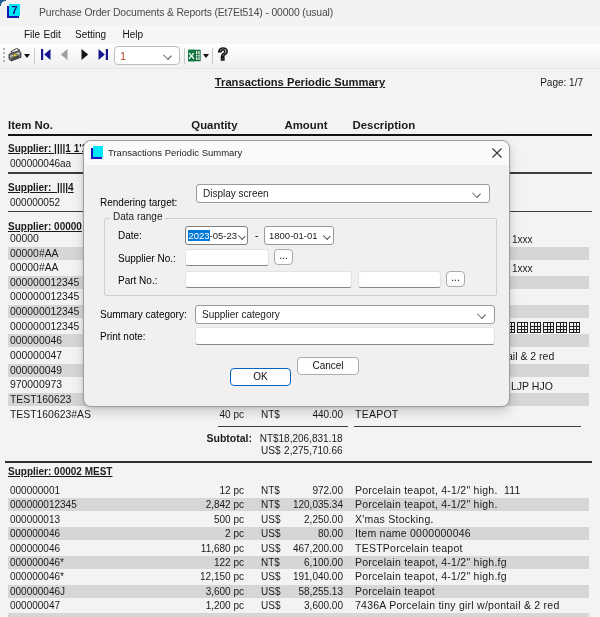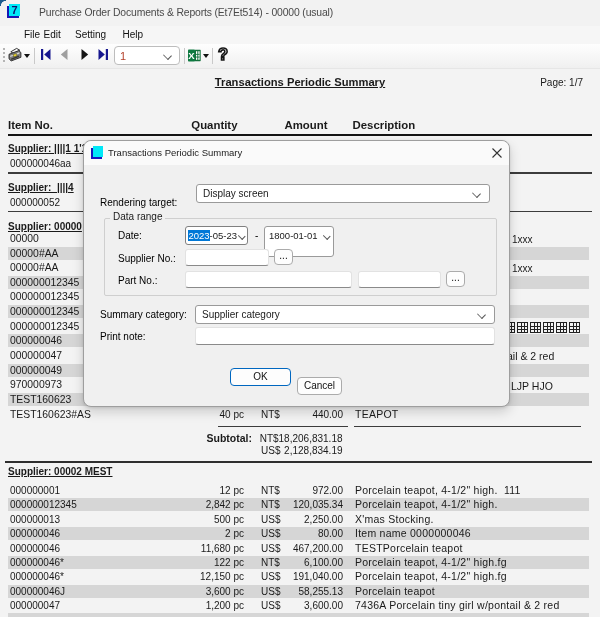--- a/index.html
+++ b/index.html
@@ -203,21 +203,21 @@
 <div class="r" style="left:512px;top:164px">1xxx</div>
 <div class="r" style="left:512px;top:193.10000000000002px">1xxx</div>
 <div class="r" style="left:504px;top:251.9px;letter-spacing:0"><span class="cj"></span><span class="cj"></span><span class="cj"></span><span class="cj"></span><span class="cj"></span><span class="cj"></span></div>
 <div class="r" style="left:507px;top:281.2px;font-size:10.5px">ail &amp; 2 red</div>
 <div class="r" style="left:511px;top:310.5px;font-size:10.5px">LJP HJO</div>
 <div class="hline" style="left:218px;top:356.8px;width:129.5px;height:1.4px"></div>
 <div class="hline" style="left:353.5px;top:356.8px;width:227.5px;height:1.4px"></div>
 <div class="r b" style="right:348px;top:363px;font-size:10.5px">Subtotal:</div>
 <div class="r" style="right:257.5px;top:363px">NT$18,206,831.18</div>
 <div class="r" style="left:261px;top:375.3px">US$</div>
-<div class="r" style="right:257.5px;top:375.3px">2,128,834.19</div>
+<div class="r" style="right:257.5px;top:375.3px">2,275,710.66</div>
 <div class="hline" style="left:5px;top:391.5px;width:587px;height:2px;background:#2e2e2e"></div>
 <div class="r b u" style="left:8px;top:396px">Supplier: 00002 MEST</div>
 <div class="row" style="top:415.0px">
       <span class="item" style="left:2px">000000001</span>
       <span class="qty">12 pc</span>
       <span class="cur" style="left:253px">NT$</span>
       <span class="amt">972.00</span>
       <span class="des" style="left:347px">Porcelain teapot, 4-1/2" high.&nbsp; 111</span>
     </div>
 <div class="row gray" style="top:429.4px">
@@ -300,21 +300,21 @@
   <div id="grp"></div>
   <div id="grplab">Data range</div>
 
   <div class="dlabel" style="left:34px;top:89px">Date:</div>
   <div class="dcombo" style="left:101px;top:85px;width:63px;height:19px;border-color:#808080;font-size:9.5px">
     <span style="position:absolute;left:2px;top:3px;background:#0078d7;color:#fff;padding:0 0.5px">2023</span>
     <span style="position:absolute;left:23.5px;top:3px">-05-23</span>
     <div class="chev" style="right:3px;top:6px;width:5.5px;height:5.5px"></div>
   </div>
   <div class="dlabel" style="left:171px;top:89px">-</div>
-  <div class="dcombo" style="left:180px;top:85px;width:70px;height:31px;font-size:9.5px">
+  <div class="dcombo" style="left:180px;top:85px;width:70px;height:19px;font-size:9.5px">
     <span style="position:absolute;left:4px;top:3px">1800-01-01</span>
     <div class="chev" style="right:3.5px;top:6px;width:5.5px;height:5.5px"></div>
   </div>
 
   <div class="dlabel" style="left:34px;top:112px">Supplier No.:</div>
   <div class="din" style="left:101px;top:108px;width:84px;height:17px"></div>
   <div class="dbtn" style="left:190px;top:108px;width:19px;height:16px;line-height:12px">...</div>
 
   <div class="dlabel" style="left:34px;top:134px">Part No.:</div>
   <div class="din" style="left:101px;top:130px;width:167px;height:17px"></div>
@@ -323,14 +323,14 @@
 
   <div class="dlabel" style="left:16px;top:168px">Summary category:</div>
   <div class="dcombo" style="left:111px;top:164px;width:300px;height:19px">
     <span style="position:absolute;left:6px;top:2.5px">Supplier category</span>
     <div class="chev" style="right:9px;top:5px"></div>
   </div>
   <div class="dlabel" style="left:16px;top:190px">Print note:</div>
   <div class="din" style="left:111px;top:186px;width:300px;height:18px"></div>
 
   <div class="dbtn" style="left:146px;top:227px;width:61px;height:18px;line-height:16px;border:1.5px solid #0067c0">OK</div>
-  <div class="dbtn" style="left:213px;top:236px;width:45px;height:18px;line-height:16px">Cancel</div>
+  <div class="dbtn" style="left:213px;top:216px;width:62px;height:18px;line-height:16px">Cancel</div>
 </div>
 
 </body></html>

